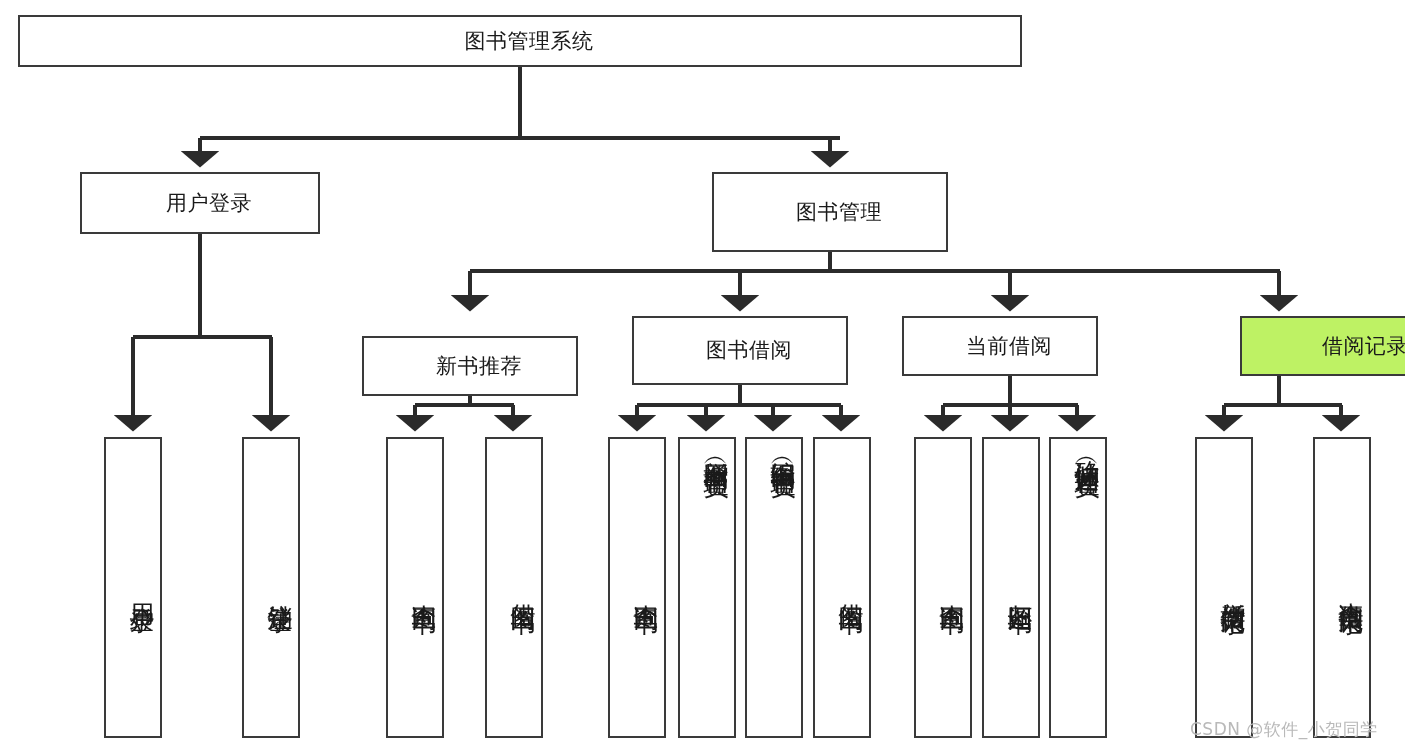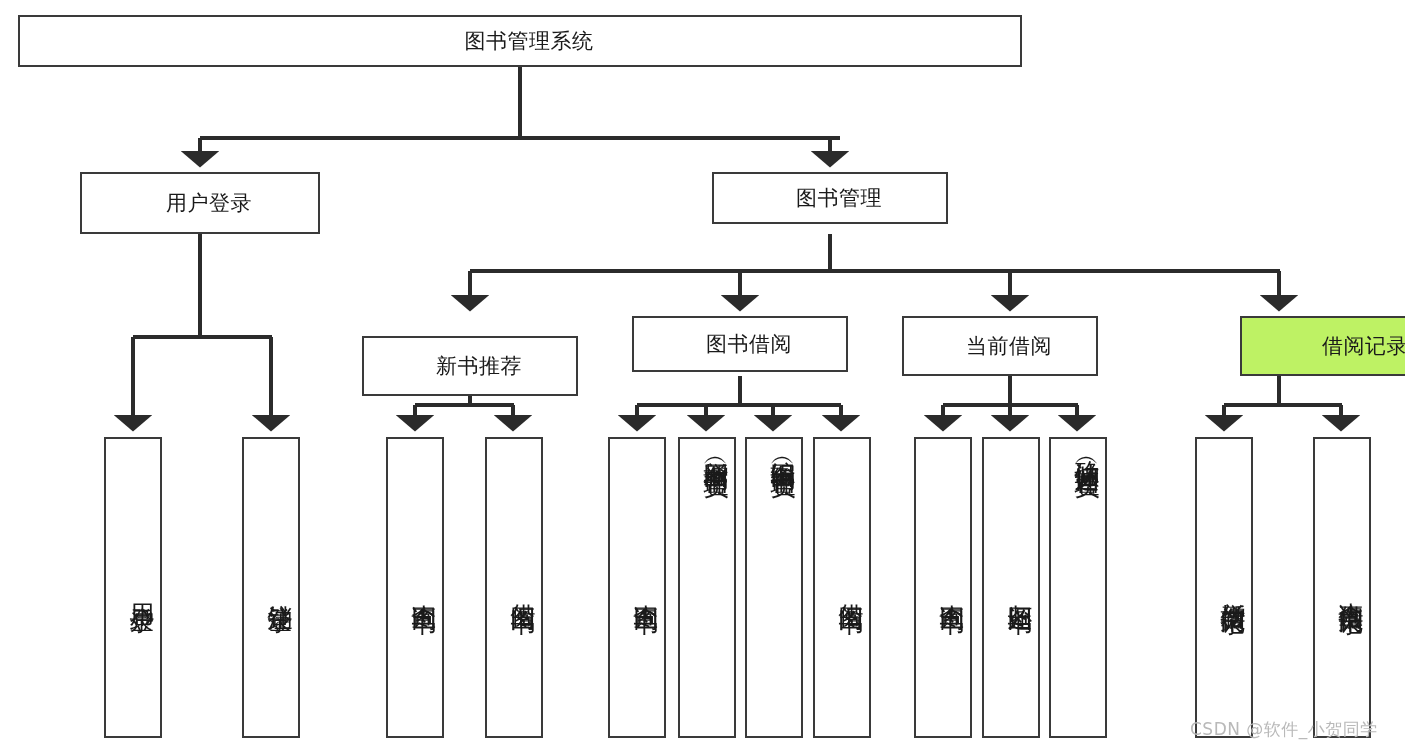--- a/index.html
+++ b/index.html
@@ -129,28 +129,28 @@
     </g>
   </svg>
 
   <div class="node horiz" style="left: 18px; top: 15px; width: 1004px; height: 52px; border-color: rgb(58, 58, 58); background: rgb(255, 255, 255); color: rgb(26, 26, 26);">
     <span class="node-label">图书管理系统</span>
   </div>
 
   <div class="node horiz" style="left: 80px; top: 172px; width: 240px; height: 62px; border-color: rgb(58, 58, 58); background: rgb(255, 255, 255); color: rgb(26, 26, 26);">
     <span class="node-label">用户登录</span>
   </div>
-  <div class="node horiz" style="left: 712px; top: 172px; width: 236px; height: 52px; border-color: rgb(58, 58, 58); background: rgb(255, 255, 255); color: rgb(26, 26, 26);">
+  <div class="node horiz" style="left: 712px; top: 172px; width: 236px; height: 80px; border-color: rgb(58, 58, 58); background: rgb(255, 255, 255); color: rgb(26, 26, 26);">
     <span class="node-label">图书管理</span>
   </div>
 
   <div class="node horiz" style="left: 362px; top: 316px; width: 216px; height: 60px; border-color: rgb(58, 58, 58); background: rgb(255, 255, 255); color: rgb(26, 26, 26); margin-top: 20px;">
     <span class="node-label">新书推荐</span>
   </div>
-  <div class="node horiz" style="left: 632px; top: 316px; width: 216px; height: 56px; border-color: rgb(58, 58, 58); background: rgb(255, 255, 255); color: rgb(26, 26, 26);">
+  <div class="node horiz" style="left: 632px; top: 316px; width: 216px; height: 69px; border-color: rgb(58, 58, 58); background: rgb(255, 255, 255); color: rgb(26, 26, 26);">
     <span class="node-label">图书借阅</span>
   </div>
   <div class="node horiz" style="left: 902px; top: 316px; width: 196px; height: 60px; border-color: rgb(58, 58, 58); background: rgb(255, 255, 255); color: rgb(26, 26, 26);">
     <span class="node-label">当前借阅</span>
   </div>
   <div class="node horiz" style="left: 1240px; top: 316px; width: 232px; height: 60px; border-color: rgb(58, 58, 58); background: #bef264; color: rgb(26, 26, 26);">
     <span class="node-label">借阅记录</span>
   </div>
 
   <div class="node vert centered" style="left: 104px; top: 437px; width: 58px; height: 301px; border-color: rgb(58, 58, 58); background: rgb(255, 255, 255); color: rgb(26, 26, 26);">

